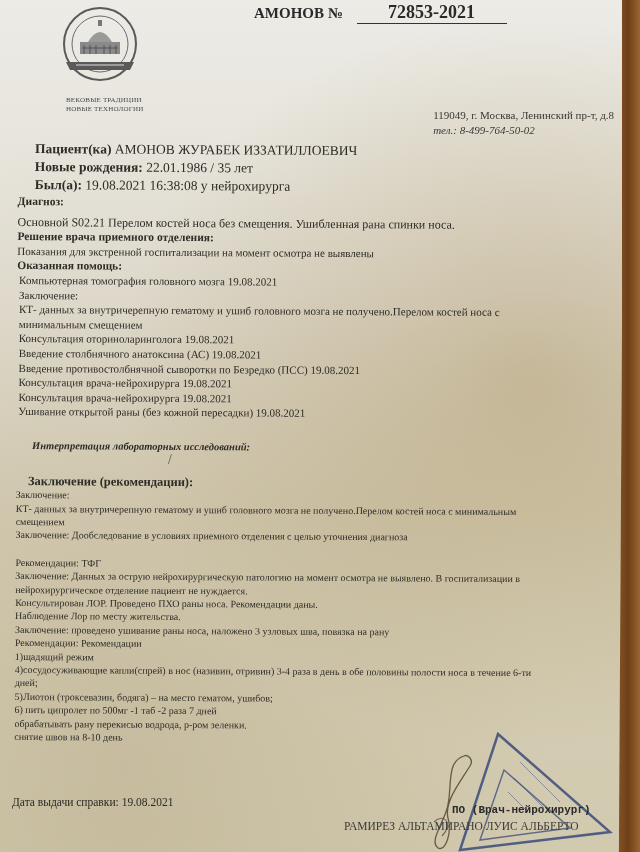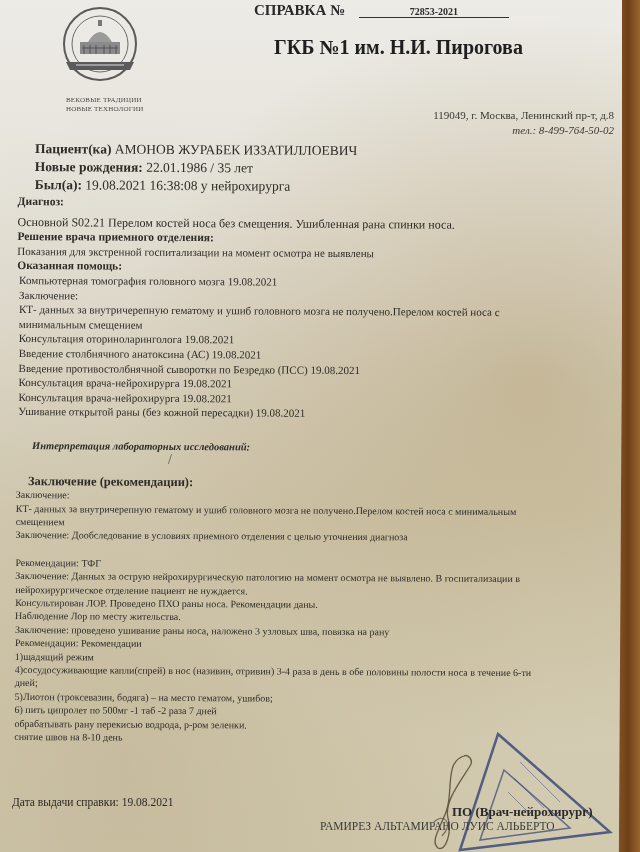--- a/index.html
+++ b/index.html
@@ -28,33 +28,33 @@
       position: absolute; left: 66px; top: 96px; width: 100px;
       font-size: 7px; line-height: 9px; letter-spacing: 0.2px; color: #4a4a4a;
       text-transform: uppercase;
     }
     .spravka {
       position: absolute; left: 254px; top: 2px; font-size: 15px; font-weight: bold;
       color: #2a2a2a; white-space: nowrap;
     }
     .spravka .num {
       display: inline-block; width: 150px; border-bottom: 1px solid #333;
-      text-align: center; margin-left: 10px; font-size: 10px;
+      text-align: center; margin-left: 10px; font-size: 18px;
     }
     .hosp-name {
       position: absolute; left: 274px; top: 36px; font-size: 20px; font-weight: bold;
       color: #1f1f1f; white-space: nowrap;
     }
     .dept {
       position: absolute; left: 274px; top: 72px; font-size: 16px; font-weight: bold;
       color: #2a2a2a; letter-spacing: 0.3px; white-space: nowrap;
     }
     .address {
       position: absolute; right: 8px; top: 108px; font-size: 11px; line-height: 15px;
-      text-align: right; color: #3a3833; font-style: italic;
+      color: #3a3833; font-style: italic;
     }
     .address .plain { font-style: normal; }
     .body-text {
       position: absolute; left: 18px; top: 140px; width: 590px;
       font-size: 11px; line-height: 14.6px; color: #2e2c27;
       transform: rotate(0.35deg); transform-origin: left top;
     }
     .row { white-space: nowrap; }
     .lbl { font-weight: bold; margin-left: 17px; }
     .big { font-size: 13.5px; line-height: 18px; }
@@ -64,25 +64,25 @@
     .gap-l { height: 20px; }
     .section-h { font-weight: bold; font-size: 11.5px; }
     .lab-h { font-weight: bold; font-style: italic; font-size: 10.5px; padding-left: 16px; }
     .concl-h { font-weight: bold; font-size: 12.5px; padding-left: 12px; }
     .small { font-size: 10px; line-height: 13.4px; }
     .issue-date {
       position: absolute; left: 12px; top: 796px; font-size: 11.5px; font-weight: normal;
       white-space: nowrap;
     }
     .doctor-role {
-      position: absolute; left: 452px; top: 804px; font-size: 13px; font-weight: bold;
-      white-space: nowrap; color: #2a2a2a;
+      position: absolute; left: 452px; top: 804px; font-size: 11px; font-weight: bold;
+      white-space: nowrap; color: #2a2a2a; font-family: Liberation Mono, monospace;
     }
     .doctor-name {
-      position: absolute; left: 320px; top: 820px; font-size: 11.5px; white-space: nowrap;
+      position: absolute; left: 344px; top: 820px; font-size: 11.5px; white-space: nowrap;
       color: #3a3a3a;
     }
     .stamp { position: absolute; left: 420px; top: 732px; width: 200px; height: 120px; }
     .signature { position: absolute; left: 424px; top: 752px; width: 60px; height: 100px; }
     .mark { position: absolute; left: 168px; top: 452px; font-size: 14px; color: #555; }
   </style>
 </head>
 <body>
 
 <div class="wood"></div>
@@ -98,24 +98,23 @@
     <path d="M24 44 h36 M26 41 v9 M32 41 v9 M38 41 v9 M46 41 v9 M52 41 v9 M58 41 v9" stroke="#555" stroke-width="1"></path>
     <path d="M8 58 L76 58 L72 66 L12 66 Z" fill="#5a5a5a"></path>
     <path d="M18 61 h48" stroke="#ddd" stroke-width="1"></path>
   </svg>
   <div class="logo-caption">
     <div>Вековые традиции</div>
     <div>Новые технологии</div>
   </div>
 
   <div class="spravka">
-    <span>СПРАВКА №</span>
+    <span>АМОНОВ №</span>
     <span class="num">72853-2021</span>
   </div>
-  <div class="hosp-name">ГКБ №1 им. Н.И. Пирогова</div>
   <div class="address">
     <div class="plain">119049, г. Москва, Ленинский пр-т, д.8</div>
     <div>тел.: 8-499-764-50-02</div>
   </div>
 
   <div class="body-text">
     <div class="row big">
       <span class="lbl">Пациент(ка)</span>
       <span>АМОНОВ ЖУРАБЕК ИЗЗАТИЛЛОЕВИЧ</span>
     </div>

